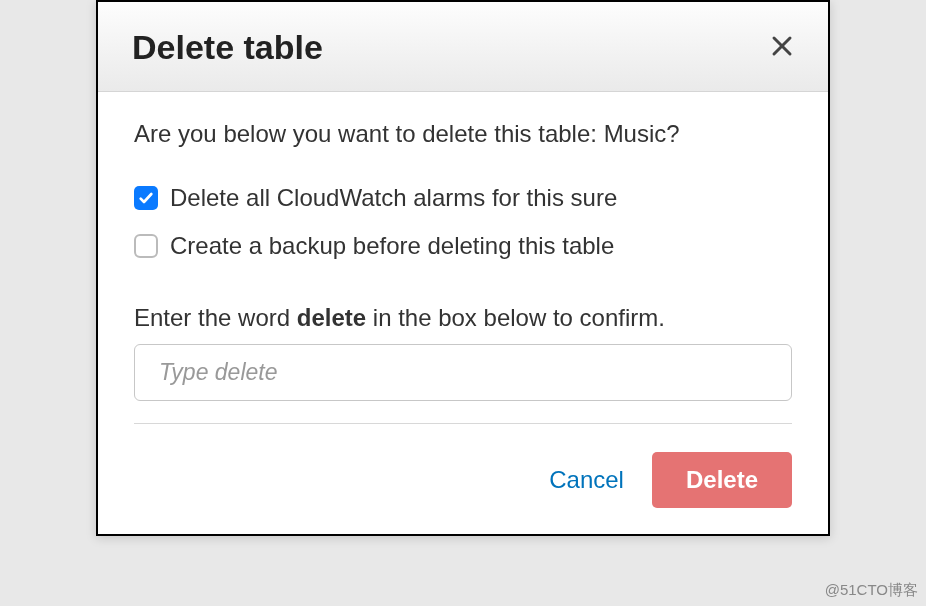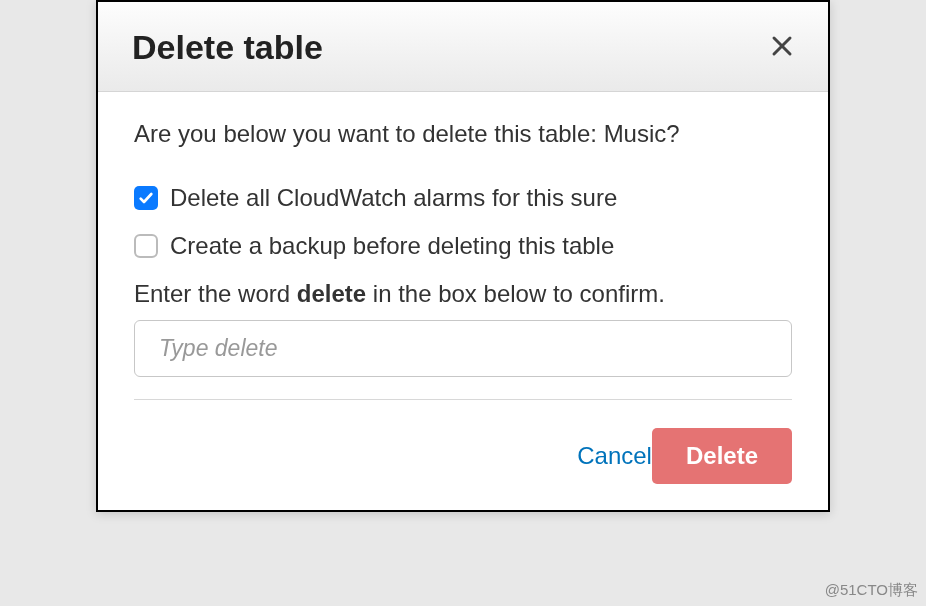--- a/index.html
+++ b/index.html
@@ -93,21 +93,21 @@
       background: #fff;
       border-radius: 6px;
     }
     .checkbox-label {
       font-size: 24px;
       color: #333;
     }
     .instruction-text {
       font-size: 24px;
       color: #333;
-      margin-top: 20px;
+      margin-top: 44px;
       margin-bottom: 12px;
     }
     .instruction-text .bold {
       font-weight: 700;
     }
     .confirm-input {
       width: 100%;
       padding: 14px 24px;
       font-size: 23px;
       border: 1px solid #c7c7c7;
@@ -123,20 +123,21 @@
     .divider {
       border: none;
       border-top: 1px solid #d8d8d8;
       margin-top: 22px;
     }
     .modal-footer {
       padding: 18px 36px 26px 36px;
       display: flex;
       justify-content: flex-end;
       align-items: center;
+      gap: 28px;
     }
     .cancel-link {
       color: #0073bb;
       font-size: 24px;
       cursor: pointer;
       background: none;
       border: none;
     }
     .delete-button {
       background: #e57373;

